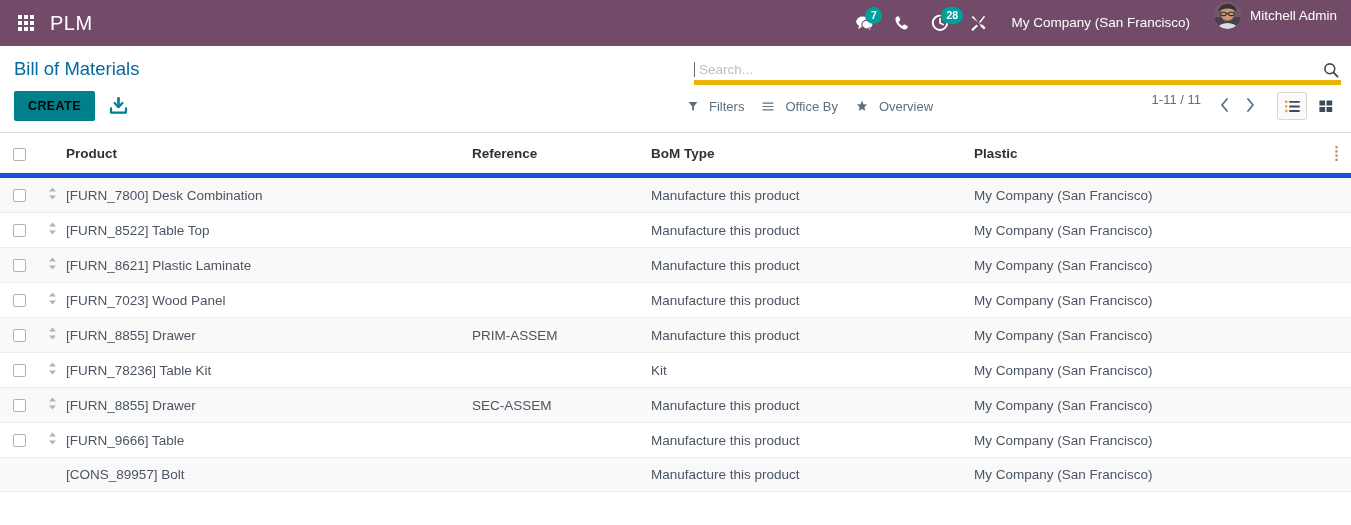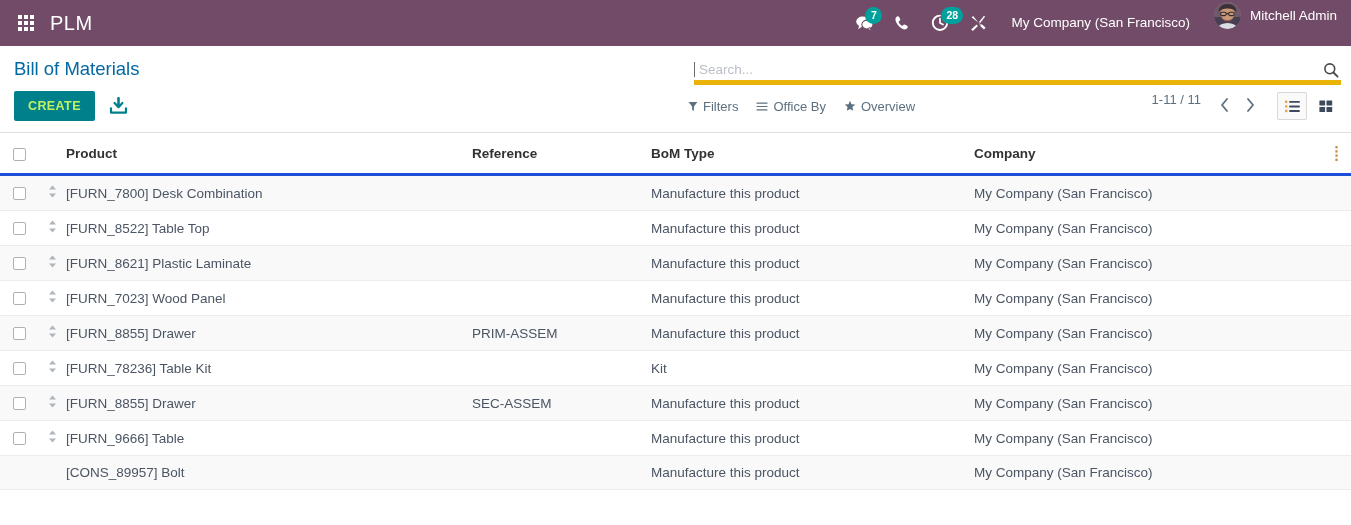--- a/index.html
+++ b/index.html
@@ -126,21 +126,21 @@
     white-space: nowrap;
   }
   .cp-buttons {
     position: absolute;
     left: 14px; top: 45px;
     display: flex;
     align-items: center;
   }
   .btn-create {
     background: #00808a;
-    color: #bef264;
+    color: #000000;
     border: none;
     font-size: 12.5px;
     font-weight: 700;
     letter-spacing: .4px;
     padding: 8px 14px;
     border-radius: 2px;
     cursor: pointer;
     font-family: "Liberation Sans", sans-serif;
   }
   .btn-import {
@@ -190,21 +190,21 @@
     align-items: center;
   }
   .dropdown-toggles { display: flex; align-items: center; }
   .dd-toggle {
     font-size: 13px;
     color: #5c7080;
     padding: 5px 9px;
     cursor: pointer;
     display: flex;
     align-items: center;
-    gap: 5px;
+    gap: 11px;
     white-space: nowrap;
   }
   .dd-toggle svg, .dd-toggle span.gl { flex: none; }
 
   .pager-area {
     margin-left: auto;
     display: flex;
     align-items: flex-start;
   }
   .pager-count {
@@ -249,21 +249,21 @@
     border-collapse: collapse;
     table-layout: fixed;
     font-size: 13.5px;
   }
   table.olist th {
     font-weight: 700;
     font-size: 13.5px;
     color: #313131;
     text-align: left;
     padding: 12px 0 11px 0;
-    border-bottom: 3px solid #1d4ed8;
+    border-bottom: 5px solid #1d4ed8;
     background: #fff;
     white-space: nowrap;
   }
   table.olist td {
     padding: 9px 0 9px 0;
     border-bottom: 1px solid #ececec;
     color: #4b5563;
     white-space: nowrap;
     overflow: hidden;
     text-overflow: ellipsis;
@@ -493,21 +493,21 @@
     </colgroup>
     <thead>
       <tr>
         <th class="cell-check">
           <span class="ocheckbox"></span>
         </th>
         <th></th>
         <th>Product</th>
         <th>Reference</th>
         <th>BoM Type</th>
-        <th>Company</th>
+        <th>Plastic</th>
         <th class="th-opt">
           <span class="col-opt-icon">
             <svg width="5" height="17" viewBox="0 0 5 17">
               <g fill="#c38d4a">
                 <rect x="1.4" y="1" width="2.2" height="2.4"></rect>
                 <rect x="1.4" y="5.2" width="2.2" height="2.4"></rect>
                 <rect x="1.4" y="9.4" width="2.2" height="2.4"></rect>
                 <rect x="1.4" y="13.6" width="2.2" height="2.4"></rect>
               </g>
             </svg>

